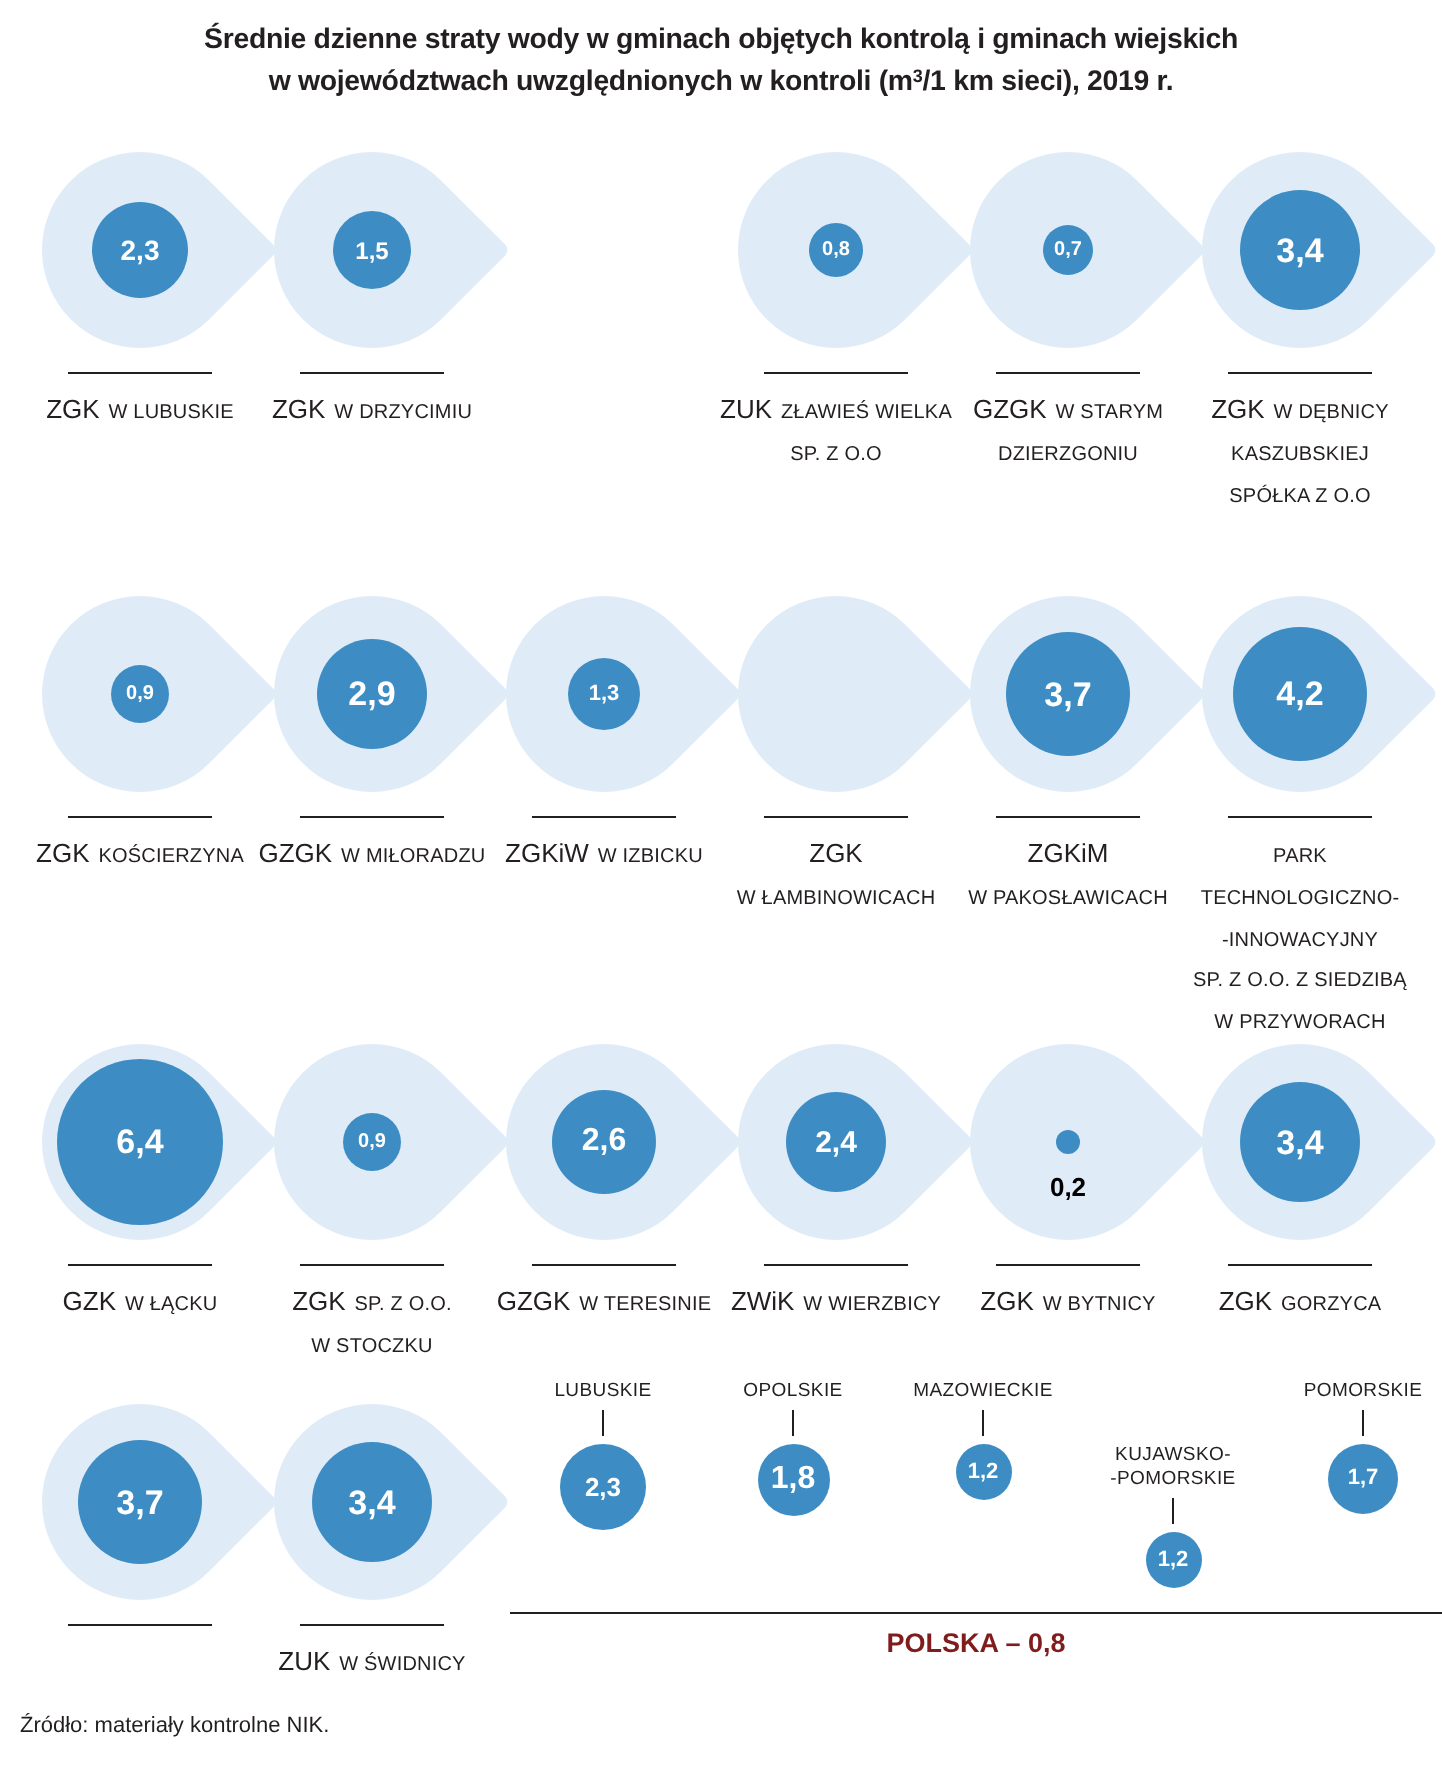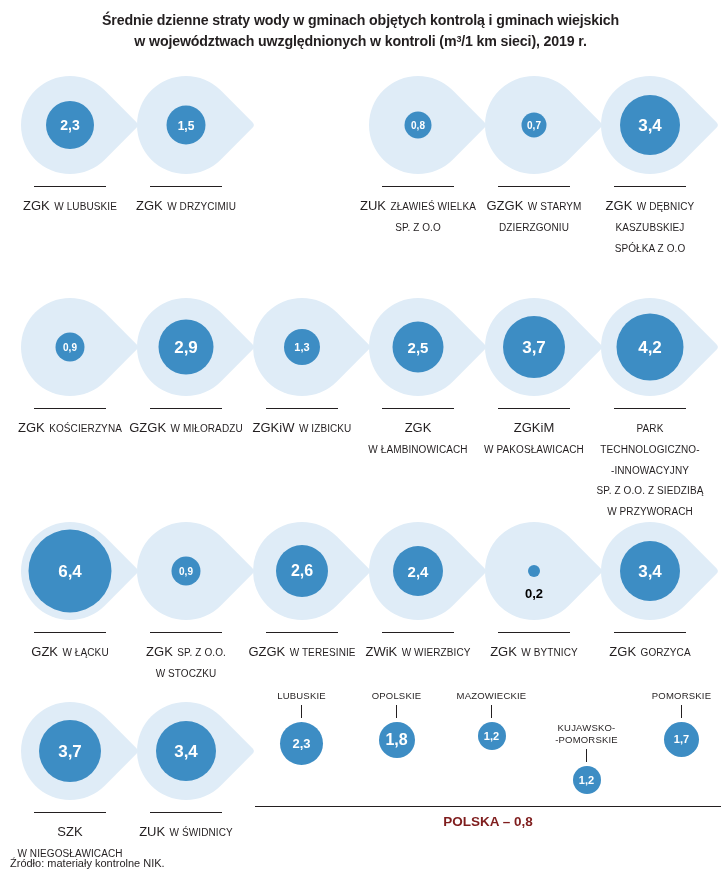--- a/index.html
+++ b/index.html
@@ -285,21 +285,20 @@
           <div class="bubble" style="width: 36px; height: 36px; font-size: 11px;">1,3</div>
         </div>
         <div class="rule"></div>
         <div class="caption">
           <span class="ln"><span class="big">ZGKiW</span> <span class="sm">W IZBICKU</span></span>
         </div>
       </div>
       <div class="cell r1" style="left: 360px;">
         <div class="drop-wrap">
           <div class="drop"></div>
-          <div class="bubble" style="width: 51px; height: 51px; font-size: 15px;">2,5</div>
         </div>
         <div class="rule"></div>
         <div class="caption">
           <span class="ln"><span class="big">ZGK</span></span>
           <span class="ln"><span class="sm">W ŁAMBINOWICACH</span></span>
         </div>
       </div>
       <div class="cell r1" style="left: 476px;">
         <div class="drop-wrap">
           <div class="drop"></div>
@@ -389,24 +388,20 @@
         </div>
       </div>
     </div>
     <div class="row row-4" style="position: absolute; top: 626px; left: 0px;">
       <div class="cell r1" style="left: 12px;">
         <div class="drop-wrap">
           <div class="drop"></div>
           <div class="bubble" style="width: 62px; height: 62px; font-size: 17px;">3,7</div>
         </div>
         <div class="rule"></div>
-        <div class="caption">
-          <span class="ln"><span class="big">SZK</span></span>
-          <span class="ln"><span class="sm">W NIEGOSŁAWICACH</span></span>
-        </div>
       </div>
       <div class="cell r1" style="left: 128px;">
         <div class="drop-wrap">
           <div class="drop"></div>
           <div class="bubble" style="width: 60px; height: 60px; font-size: 17px;">3,4</div>
         </div>
         <div class="rule"></div>
         <div class="caption">
           <span class="ln"><span class="big">ZUK</span> <span class="sm">W ŚWIDNICY</span></span>
         </div>

